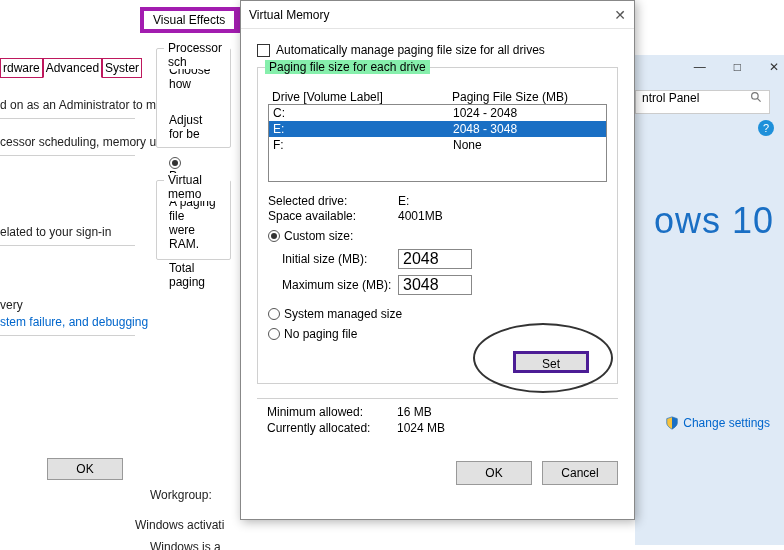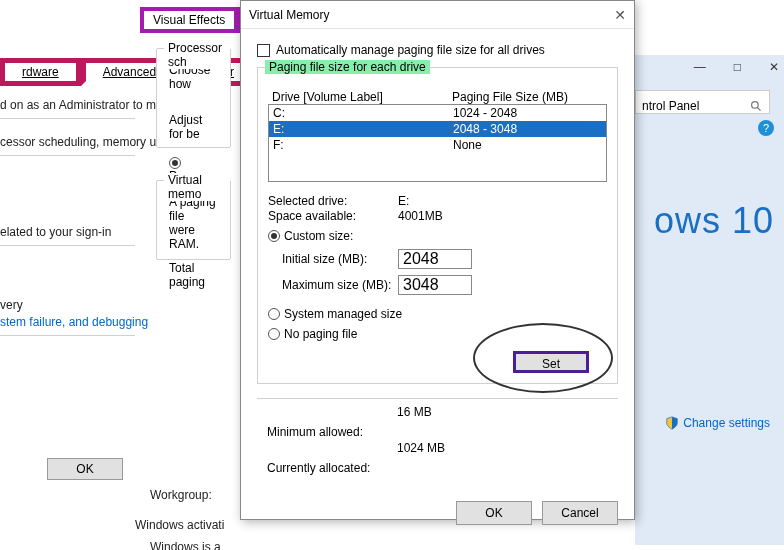--- a/index.html
+++ b/index.html
@@ -1,27 +1,27 @@
 <!DOCTYPE html>
 <html><head>
 <meta charset="utf-8">
 <style>
 * { box-sizing: border-box; margin: 0; padding: 0; font-family: "Segoe UI", Tahoma, sans-serif; font-size: 12px; }
 body { width: 784px; height: 550px; background: #fff; overflow: hidden; position: relative; }
 .bg-tabs { position: absolute; top: 58px; left: 0; display: flex; }
-.bg-tab { padding: 2px 17px; border: 5px solid #be185d; background: #fff; position: relative; text-decoration: underline; }
+.bg-tab { padding: 2px 2px; border: 1px solid #be185d; background: #fff; position: relative; }
 .bg-tab.active { border-bottom-color: #fff; }
 .bg-line { border-bottom: 1px solid #d0d0d0; position: absolute; left: 0; }
 .bg-text { position: absolute; color: #222; }
 .link { color: #0066cc; cursor: pointer; }
 .bg-btn { position: absolute; width: 76px; height: 22px; border: 1px solid #999; background: #e1e1e1; text-align: center; line-height: 20px; }
 
 .right-pane { position: absolute; left: 635px; top: 55px; width: 149px; height: 490px; background: #dfeaf6; }
 .win-ctrl { position: absolute; top: 60px; right: 5px; display: flex; gap: 28px; color: #333; font-size: 14px; }
-.search-row { position: absolute; top: 90px; left: 635px; width: 135px; height: 24px; border: 1px solid #ccc; background: #fff; display: flex; align-items: flex-end; padding: 0 6px; justify-content: space-between; }
+.search-row { position: absolute; top: 90px; left: 635px; width: 135px; height: 24px; border: 1px solid #ccc; background: #fff; display: flex; align-items: flex-start; padding: 0 6px; justify-content: space-between; }
 .help { position: absolute; top: 120px; right: 10px; width: 16px; height: 16px; border-radius: 50%; background: #1e90da; color: #fff; text-align: center; line-height: 16px; font-size: 11px; }
 .win10 { position: absolute; top: 200px; right: 10px; font-size: 36px; color: #1a6fc4; font-weight: 300; letter-spacing: 1px; }
 .change-settings { position: absolute; top: 416px; right: 14px; display: flex; align-items: center; gap: 4px; color: #0066cc; }
 .shield { width: 14px; height: 14px; }
 
 
 .mid-tabs { position: absolute; top: 7px; left: 140px; display: flex; }
 .mid-tab { padding: 2px 9px; border: 4px solid #a21caf; background: #fff; }
 
 .group-left { position: absolute; left: 156px; border: 1px solid #d0d0d0; border-radius: 2px; padding: 12px 12px 12px 12px; background: #fff; width: 75px; }
@@ -61,21 +61,21 @@
 
 .opt { display: flex; align-items: center; margin-top: 6px; }
 
 .set-wrap { position: relative; height: 46px; }
 .set-btn { position: absolute; right: 18px; bottom: 0; width: 76px; height: 22px; border: 3px solid #4c1d95; background: #e1e1e1; text-align: center; line-height: 20px; }
 .oval { position: absolute; right: -6px; bottom: -20px; width: 140px; height: 70px; border: 2px solid #333; border-radius: 50%; }
 
 .totals { margin-top: 14px; border-top: 1px solid #d0d0d0; padding-top: 10px; }
 .totals .legend2 { position: relative; top: -18px; background: #fff; display: inline-block; padding: 0 4px; }
 .totrow { display: flex; margin-top: -4px; margin-bottom: 6px; }
-.totrow .k { width: 140px; padding-left: 10px; margin-top: 20px; }
+.totrow .k { width: 140px; padding-left: 10px; }
 
 .dlg-buttons { display: flex; justify-content: flex-end; gap: 10px; padding: 10px 16px; }
 .dlg-buttons .btn { width: 76px; height: 24px; border: 1px solid #999; background: #e1e1e1; text-align: center; line-height: 22px; }
 
 .svg-search { width: 13px; height: 13px; }
 </style>
 </head>
 <body>
 
 <div class="right-pane"></div>

